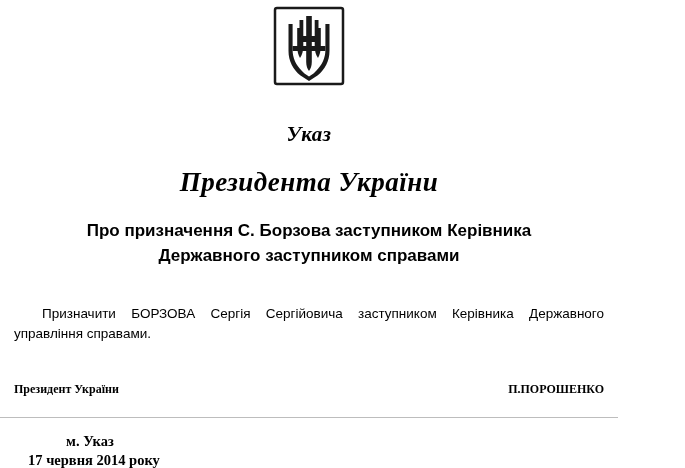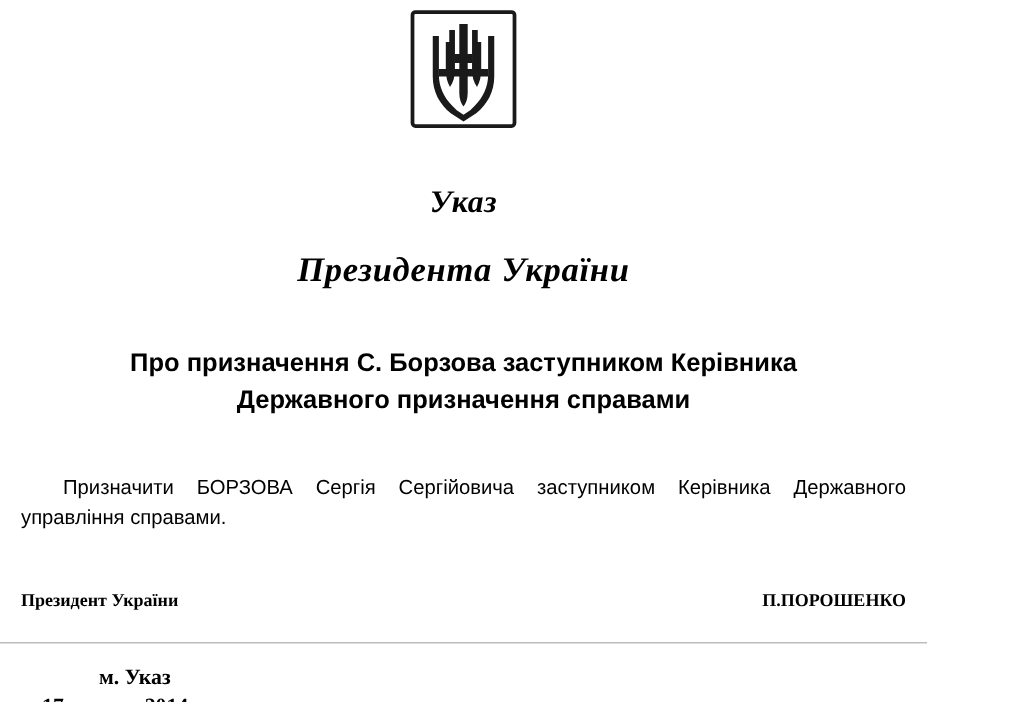--- a/index.html
+++ b/index.html
@@ -39,31 +39,31 @@
     font-weight: bold;
     font-size: 21px;
     letter-spacing: 0.5px;
     margin-top: 36px;
   }
   .doc-subtitle {
     text-align: center;
     font-family: "Liberation Serif", serif;
     font-style: italic;
     font-weight: bold;
-    font-size: 23px;
+    font-size: 27px;
     letter-spacing: 0.5px;
     margin-top: 20px;
   }
   .doc-heading {
     text-align: center;
     font-family: "Liberation Sans", sans-serif;
     font-weight: bold;
     font-size: 17px;
     line-height: 25px;
-    margin-top: 36px;
+    margin-top: 20px;
     padding: 0 60px;
   }
   .doc-body {
     font-family: "Liberation Sans", sans-serif;
     font-size: 13.5px;
     line-height: 20px;
     margin-top: 36px;
     padding: 0 14px 0 14px;
     text-align: justify;
   }
@@ -122,21 +122,21 @@
         <path d="M19.6 40 L52.4 40 L52.4 45 L19.6 45 Z"></path>
       </g>
     </svg>
   </div>
 
   <div class="doc-title">Указ</div>
   <div class="doc-subtitle">Президента України</div>
 
   <div class="doc-heading">
     <div>Про призначення С. Борзова заступником Керівника</div>
-    <div>Державного призначення справами</div>
+    <div>Державного заступником справами</div>
   </div>
 
   <div class="doc-body"><span class="indent"></span><span>Призначити БОРЗОВА Сергія Сергійовича заступником Керівника Державного управління справами.</span></div>
 
   <div class="signature-row">
     <span>Президент України</span>
     <span>П.ПОРОШЕНКО</span>
   </div>
 
   <hr class="divider">

